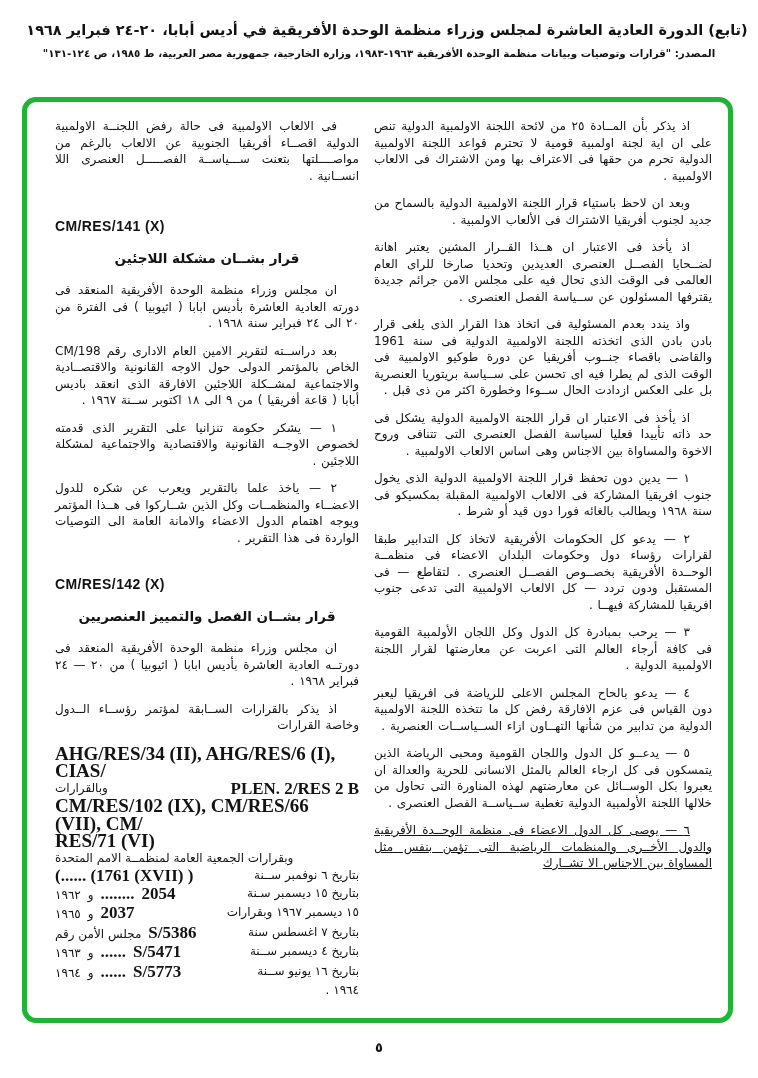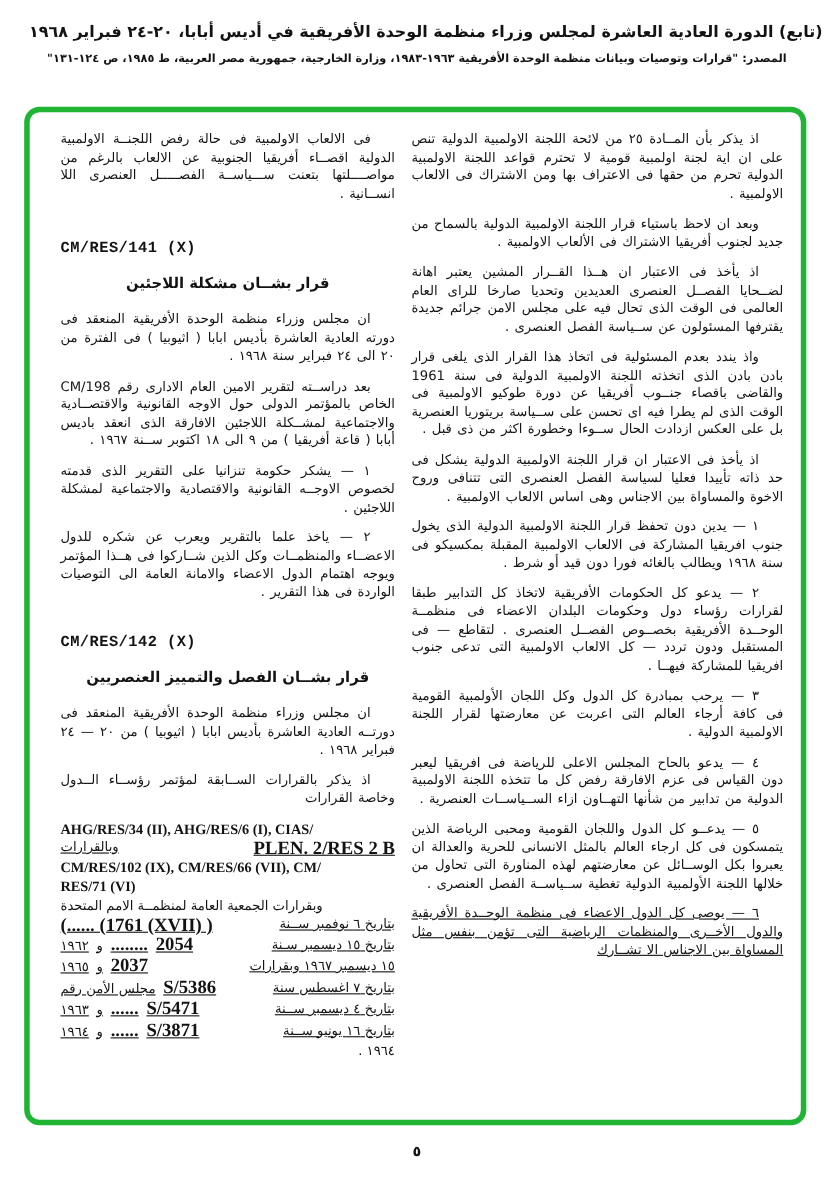--- a/index.html
+++ b/index.html
@@ -22,32 +22,32 @@
   .col-right{flex:0 0 338px;}
   .col-left{flex:1 1 auto;min-width:0;margin-left:12px;}
   
   .ar{
     margin:0 0 11px 0;text-indent:22px;text-align:justify;
     font-size:12px;line-height:16.5px;word-spacing:1px;
   }
   .ar:last-child{margin-bottom:0;text-decoration:underline;}
   
   .code{
-    direction:ltr;text-align:left;font-family:Liberation Mono, monospace;
+    direction:ltr;text-align:left;font-family:Liberation Sans, sans-serif;
     font-size:14px;font-weight:bold;letter-spacing:.4px;margin:30px 0 16px 0;
   }
   .code-first{margin-top:34px;}
   .ttl{text-align:center;font-weight:bold;font-size:13.5px;margin:0 0 16px 0;}
   
   .refs{margin-top:2px;}
   .ref-lat{direction:ltr;text-align:left;font-family:"Liberation Serif",serif;
-    font-size:13px;font-weight:bold;line-height:17.5px;}
+    font-size:19px;font-weight:bold;line-height:17.5px;}
   .ref-ar{direction:rtl;text-align:left;font-size:12px;line-height:17.5px;}
   .refline{display:flex;direction:ltr;justify-content:space-between;
-    align-items:center;line-height:17.5px;text-decoration:underline;}
+    align-items:flex-start;line-height:17.5px;}
   .grp{display:flex;direction:ltr;gap:7px;align-items:baseline;}
   .seg-lat{font-family:"Liberation Serif",serif;font-size:17px;font-weight:bold;
     direction:ltr;unicode-bidi:isolate;}
   .seg-ar{font-size:12px;direction:rtl;unicode-bidi:isolate;}
   .ref-end{direction:rtl;text-align:right;font-size:12px;padding-left:55px;line-height:17.5px;}
   
   .pageno{position:absolute;top:1040px;left:0;width:100%;text-align:center;
     font-size:13px;font-weight:bold;}
 </style>
 </head>
@@ -133,21 +133,21 @@
           <span class="seg-lat">......</span>
           <span class="seg-lat">S/5471</span>
         </span>
         <span class="seg-ar">بتاريخ ٤ ديسمبر ســنة</span>
       </div>
       <div class="refline">
         <span class="grp">
           <span class="seg-ar">١٩٦٤</span>
           <span class="seg-ar">و</span>
           <span class="seg-lat">......</span>
-          <span class="seg-lat">S/3871</span>
+          <span class="seg-lat">S/5773</span>
         </span>
         <span class="seg-ar">بتاريخ ١٦ يونيو ســنة</span>
       </div>
       <div class="ref-end">١٩٦٤ .</div>
     </div>
   </div>
 </div>
 
 <div class="pageno">٥</div>
 

